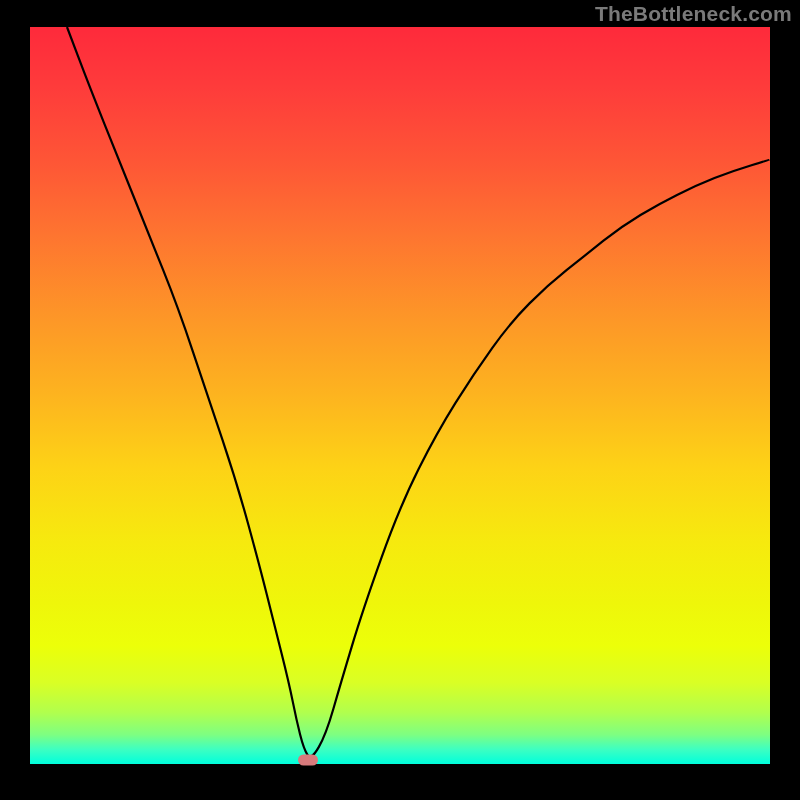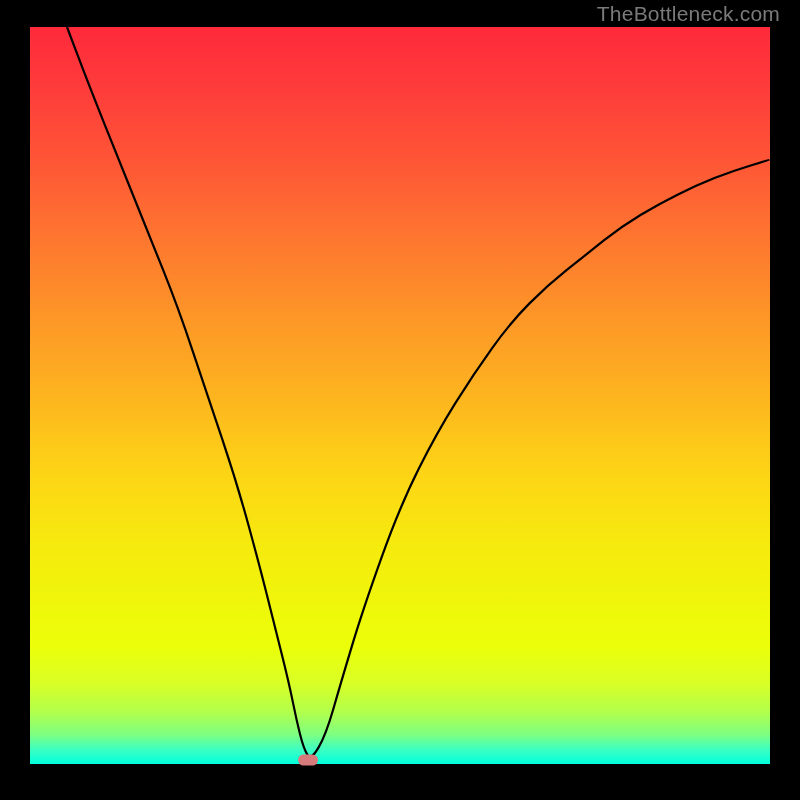--- a/index.html
+++ b/index.html
@@ -8,24 +8,24 @@
     background: #000;
     width: 800px;
     height: 800px;
     overflow: hidden;
     position: relative;
     font-family: -apple-system, BlinkMacSystemFont, "Segoe UI", Arial, sans-serif;
   }
   .watermark {
     position: absolute;
     top: 2px;
-    right: 20px;
+    right: 8px;
     color: #7a7a7a;
     font-size: 21px;
-    font-weight: 400;
+    font-weight: 700;
     z-index: 10;
     letter-spacing: 0.2px;
   }
   .plot-area {
     position: absolute;
     left: 30px;
     top: 27px;
     width: 740px;
     height: 737px;
   }

